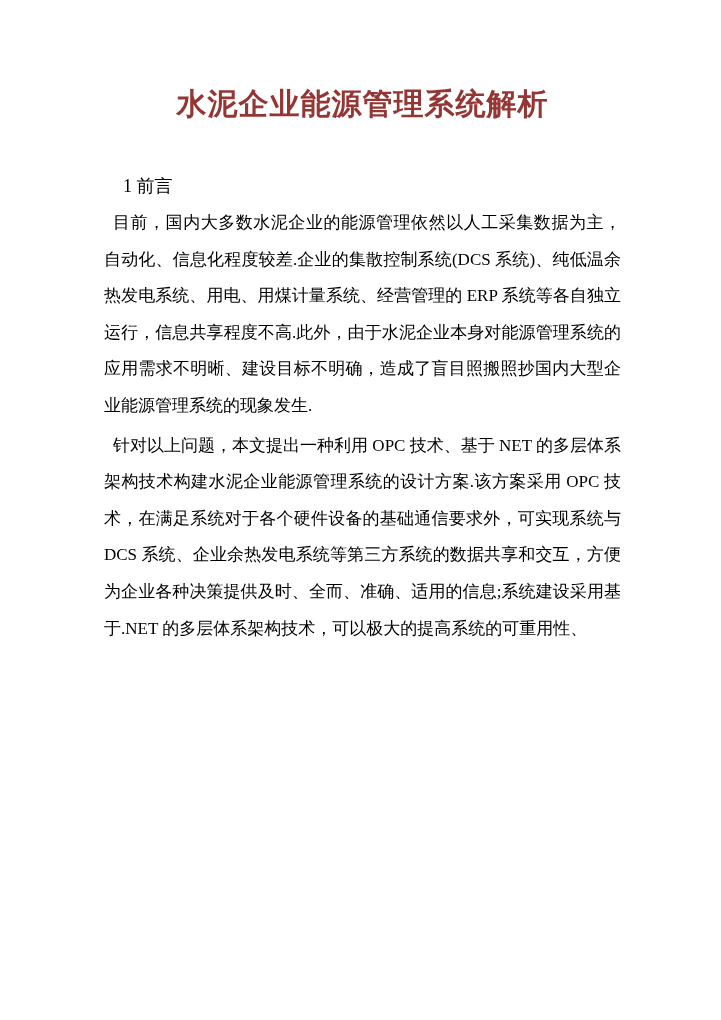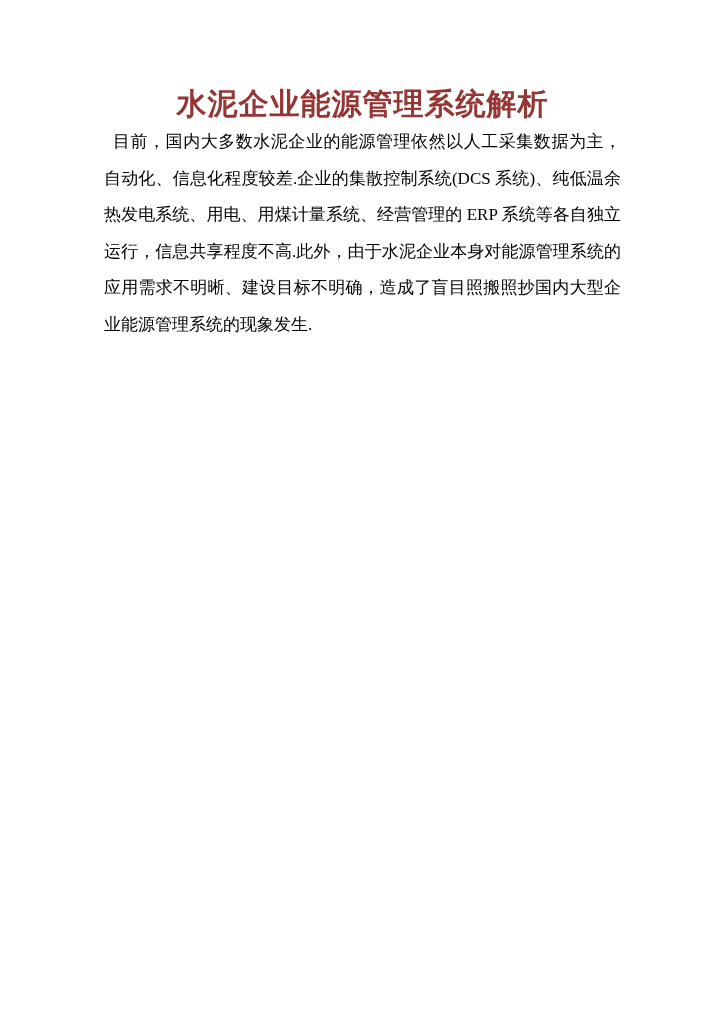--- a/index.html
+++ b/index.html
@@ -47,16 +47,18 @@
   }
   .doc-body p.para + p.para {
     margin-top: 3px;
   }
 </style>
 </head>
 <body>
 
 <div class="page">
   <h1 class="doc-title" style="color: rgb(148, 54, 52);">水泥企业能源管理系统解析</h1>
+  <div class="section-heading">1 前言</div>
   <div class="doc-body">
       <p class="para">目前，国内大多数水泥企业的能源管理依然以人工采集数据为主，自动化、信息化程度较差.企业的集散控制系统(DCS 系统)、纯低温余热发电系统、用电、用煤计量系统、经营管理的 ERP 系统等各自独立运行，信息共享程度不高.此外，由于水泥企业本身对能源管理系统的应用需求不明晰、建设目标不明确，造成了盲目照搬照抄国内大型企业能源管理系统的现象发生.</p>
+      <p class="para">针对以上问题，本文提出一种利用 OPC 技术、基于 NET 的多层体系架构技术构建水泥企业能源管理系统的设计方案.该方案采用 OPC 技术，在满足系统对于各个硬件设备的基础通信要求外，可实现系统与 DCS 系统、企业余热发电系统等第三方系统的数据共享和交互，方便为企业各种决策提供及时、全而、准确、适用的信息;系统建设采用基于.NET 的多层体系架构技术，可以极大的提高系统的可重用性、</p>
     </div>
 </div>
 
 </body></html>

